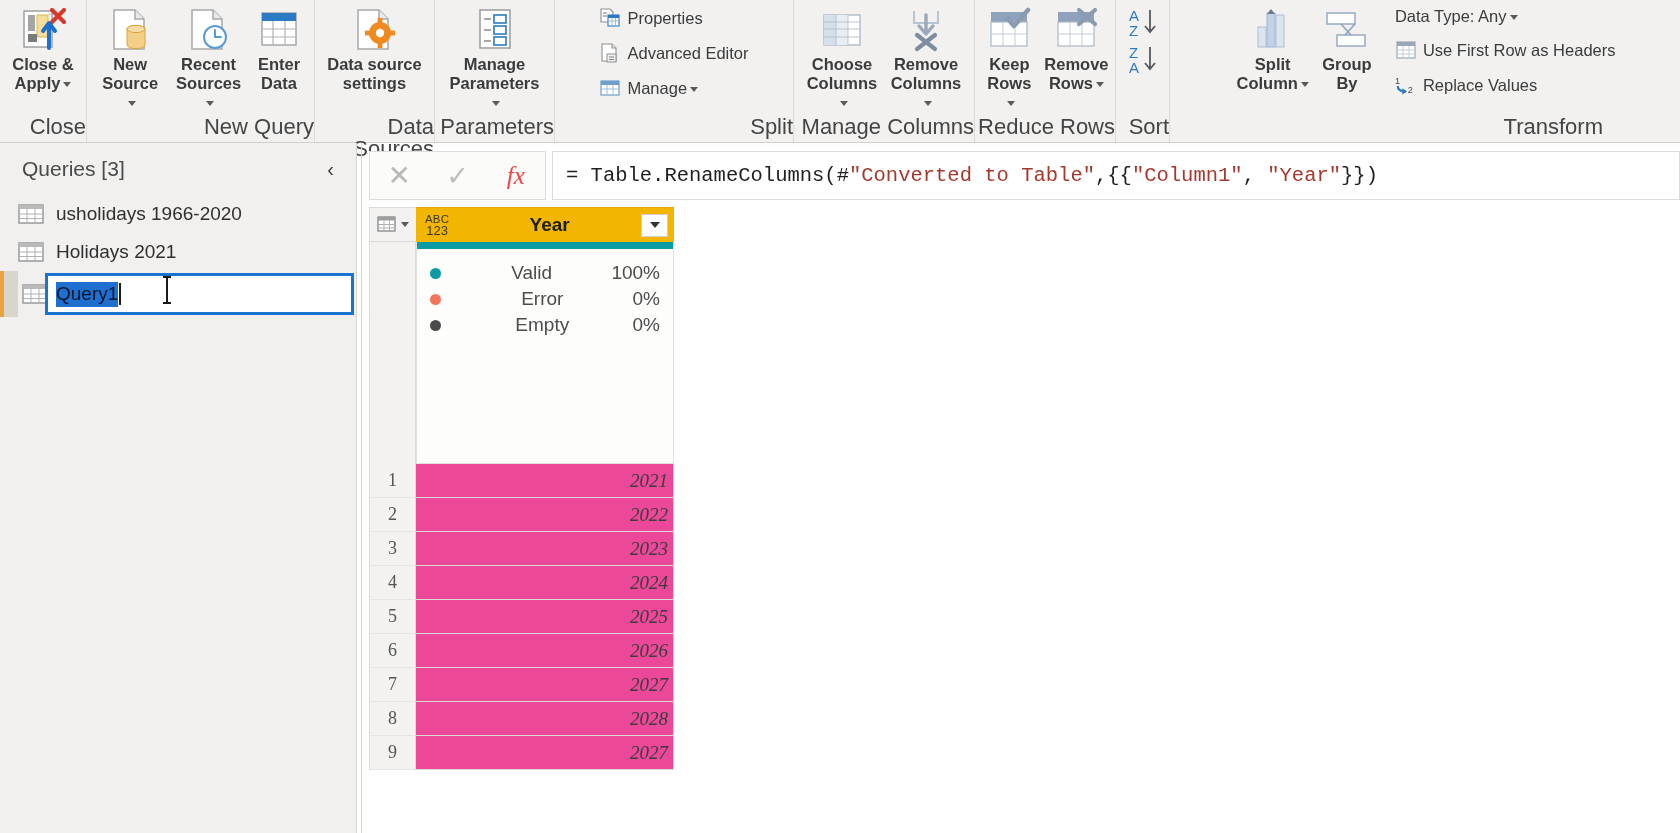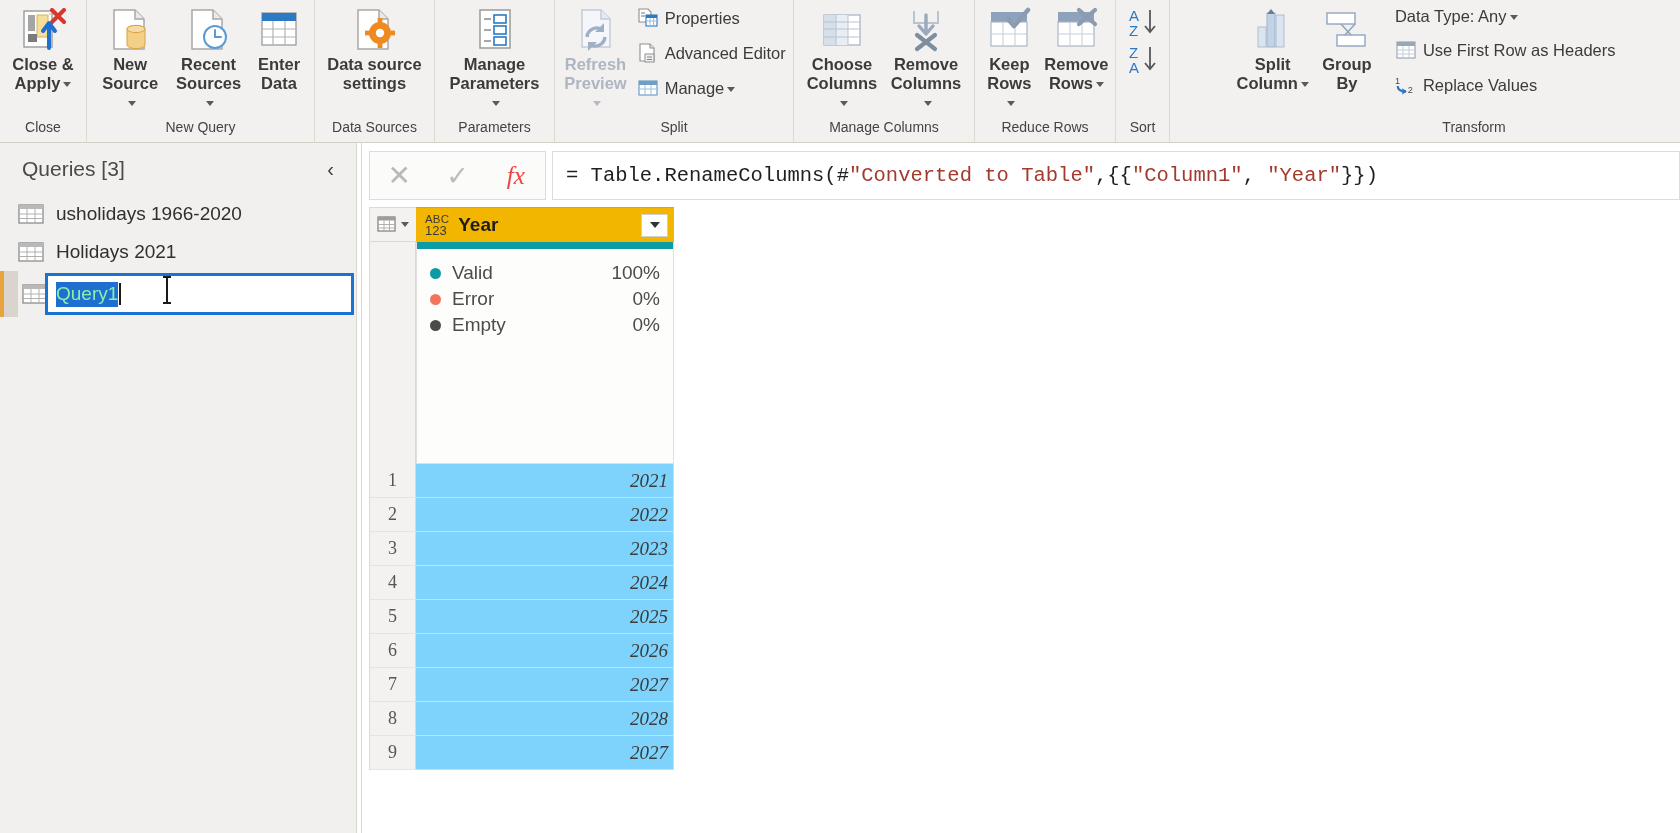--- a/index.html
+++ b/index.html
@@ -17,22 +17,22 @@
     background: #f2f1f0;
     border-bottom: 1px solid #d4d0c8;
     display: flex; align-items: stretch;
   }
   .rgroup { position: relative; display: flex; flex-direction: column;
             align-items: center; justify-content: flex-start; }
   .rgroup + .rgroup { border-left: 1px solid #dddad4; }
   .rgroup-body { flex: 1; display: flex; align-items: flex-start;
                  justify-content: center; padding: 3px 6px 0 6px; }
   .rgroup-title {
-    height: 26px; line-height: 22px; width: 100%; text-align: center;
-    font-size: 14px; color: #444; font-family: "Liberation Sans", sans-serif;
+    height: 26px; line-height: 22px; width: 100%; text-align: right;
+    font-size: 22px; color: #444; font-family: "Liberation Sans", sans-serif;
   }
 
   .bigbtn {
     width: auto; min-width: 58px; padding: 2px 6px 0 6px;
     display: flex; flex-direction: column; align-items: center;
     cursor: default;
   }
   .bigbtn .ic { height: 50px; display: flex; align-items: center; justify-content: center; }
   .bigbtn .lb {
     font-size: 16.5px; color: #3b3b3b; line-height: 19px; text-align: center;
@@ -68,21 +68,21 @@
   .qitem .qlb { font-size: 19px; color: #2f2f2f; white-space: nowrap; }
   .qitem.editing { padding-left: 0; position: relative; height: 46px; }
   .qitem.editing .sel-stripe { width: 18px; height: 46px; background: #d9d5cc;
       border-left: 4px solid #e8a33d; flex: 0 0 auto; }
   .qitem.editing .qic { margin-left: 4px; margin-right: 0; }
   .rename-box {
     position: absolute; left: 45px; top: 2px; width: 309px; height: 42px;
     background: #ffffff; border: 3px solid #1a73d1;
     display: flex; align-items: center; padding-left: 8px;
   }
-  .rename-sel { background: #1f6fd0; color: #86efac; font-size: 19px; padding: 1px 0 2px 0; }
+  .rename-sel { background: #1f6fd0; color: #0f172a; font-size: 19px; padding: 1px 0 2px 0; }
   .text-caret { display: inline-block; width: 2px; height: 22px; background: #1b1b1b; margin-left: 1px; }
   .ibeam { position: absolute; left: 160px; top: 132px; width: 14px; height: 30px; }
 
   
   .fbar-wrap { position: absolute; left: 369px; top: 151px; width: 1311px; height: 50px; }
   .fbar-btns {
     position: absolute; left: 0; top: 0; width: 177px; height: 49px;
     background: #fbfbfa; border: 1px solid #dcdcdc;
     display: flex; align-items: center;
   }
@@ -96,20 +96,21 @@
     display: flex; align-items: center; padding-left: 13px;
     font-family: "Liberation Mono", monospace; font-size: 20.5px; color: #1f1f1f;
     white-space: pre; overflow: hidden;
   }
   .fstr { color: #a33a2e; }
 
   
   .grid {
     position: absolute; left: 369px; top: 207px; width: 305px; height: 560px;
     background: #ffffff;
+    text-align: center;
   }
   .grid-head { display: flex; height: 35px; }
   .corner-cell {
     width: 47px; height: 35px; background: #f3f2f1; border: 1px solid #dcdad6;
     border-right: none; display: flex; align-items: center; justify-content: center; gap: 1px;
   }
   .col-head {
     flex: 1; background: #f2b600; display: flex; align-items: center;
     padding: 0 6px 0 9px; position: relative; border-top: 1px solid #e0a800;
   }
@@ -142,21 +143,21 @@
 
   .rows-area { position: absolute; left: 0; top: 257px; width: 305px; }
   .drow { display: flex; height: 34px; }
   .rownum {
     width: 47px; background: #f3f2f1; border-right: 1px solid #dcdad6;
     border-left: 1px solid #dcdad6; border-bottom: 1px solid #e6e4e0;
     display: flex; align-items: center; justify-content: center;
     font-size: 18px; color: #555; font-family: "Liberation Serif", serif;
   }
   .dcell {
-    flex: 1; background: #7dd3fc; border-bottom: 1px solid #dcdad6;
+    flex: 1; background: #ec4899; border-bottom: 1px solid #dcdad6;
     border-right: 1px solid #dcdad6;
     display: flex; align-items: center; justify-content: flex-end;
     padding-right: 5px; font-size: 19px; color: #3c3c3c;
     font-family: "Liberation Serif", serif; font-style: italic;
   }
 
   .canvas-bg { position: absolute; left: 362px; top: 143px; width: 1318px; height: 690px;
                background: #ffffff; z-index: -1; }
   .vsep { position: absolute; left: 361px; top: 143px; width: 1px; height: 690px; background: #d9d6d0; }
 </style>
@@ -272,34 +273,20 @@
           </div>
           <div class="lb"><span>Manage
 Parameters</span><span class="caret"></span></div>
         </div>
       </div>
       <div class="rgroup-title">Parameters</div>
     </div>
 
     <div class="rgroup" style="width:239px">
       <div class="rgroup-body" style="align-items:flex-start">
-        <div class="bigbtn disabled">
-          <div class="ic">
-            <svg width="44" height="46" viewBox="0 0 44 46">
-              <path d="M9 3 H28 L37 12 V40 H9 Z" fill="#f4f6fa" stroke="#c3cbd8" stroke-width="1.5"></path>
-              <path d="M28 3 V12 H37" fill="#e6ebf3" stroke="#c3cbd8" stroke-width="1.5"></path>
-              <path d="M14 30 a10 10 0 0 1 16 -7" stroke="#9fb0c6" stroke-width="3.4" fill="none"></path>
-              <path d="M31 16 l0 9 -9 0" fill="#9fb0c6"></path>
-              <path d="M32 30 a10 10 0 0 1 -16 7" stroke="#9fb0c6" stroke-width="3.4" fill="none"></path>
-              <path d="M15 44 l0 -9 9 0" fill="#9fb0c6"></path>
-            </svg>
-          </div>
-          <div class="lb"><span>Refresh
-Preview</span><span class="caret dim"></span></div>
-        </div>
         <div class="smallrow">
           <div class="smallbtn">
             <span class="sic">
               <svg width="22" height="20" viewBox="0 0 22 20">
                 <path d="M2 1 H11 L14 4 V14 H2 Z" fill="#ffffff" stroke="#8f8f8f" stroke-width="1.1"></path>
                 <path d="M4 5 H8 M4 8 H8" stroke="#777" stroke-width="1"></path>
                 <rect x="9" y="7" width="11" height="11" fill="#ffffff" stroke="#2a7bc4" stroke-width="1.1"></rect>
                 <rect x="9" y="7" width="11" height="3" fill="#2a7bc4"></rect>
                 <path d="M9 13 H20 M13 10 V18 M16.5 10 V18" stroke="#8fb8dd" stroke-width=".9"></path>
               </svg>

